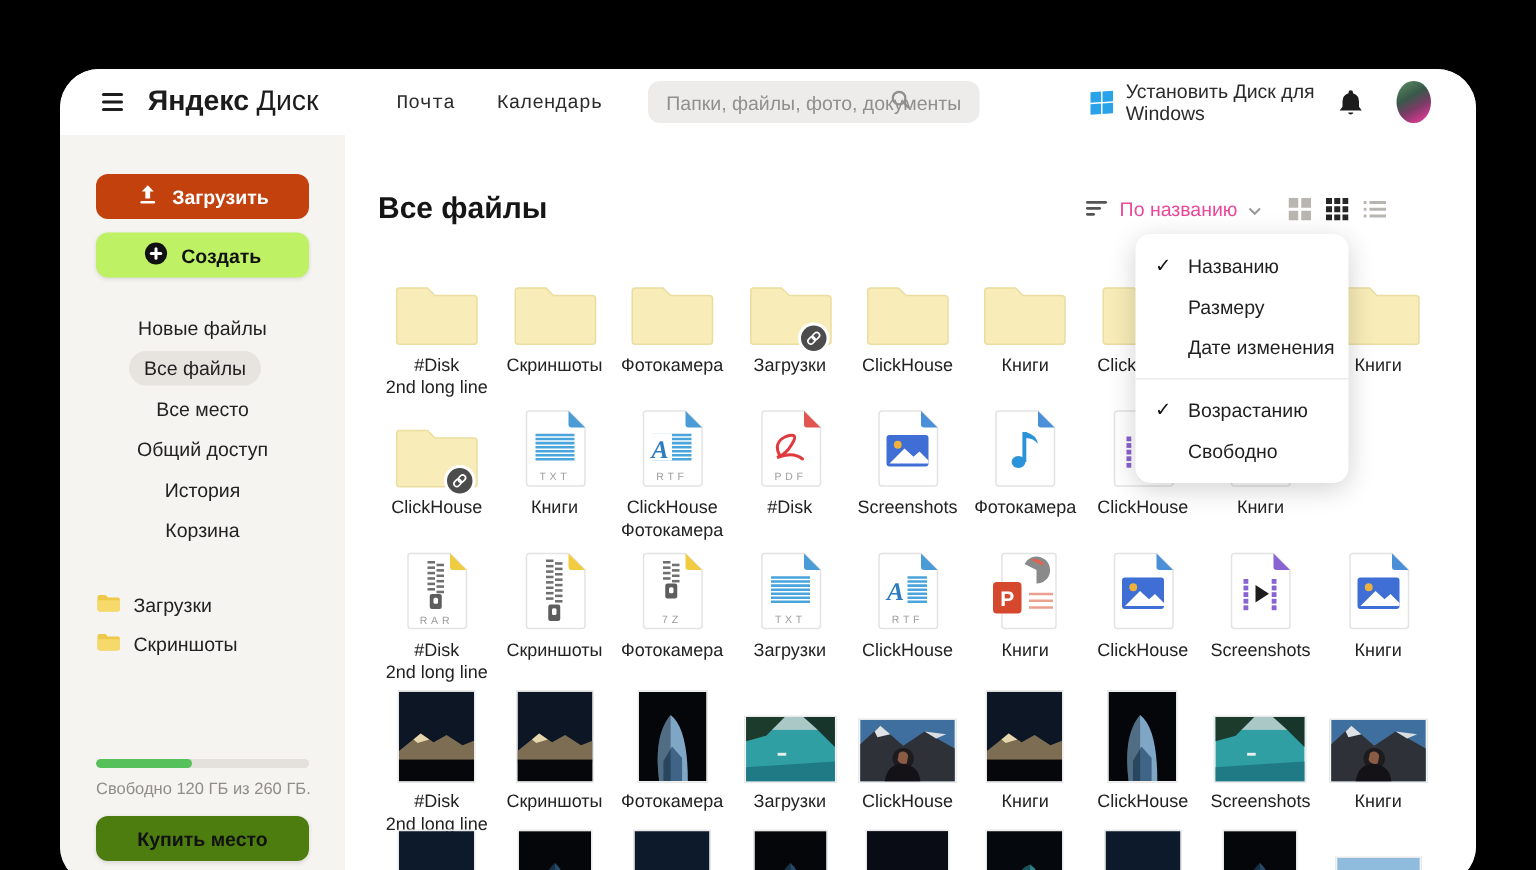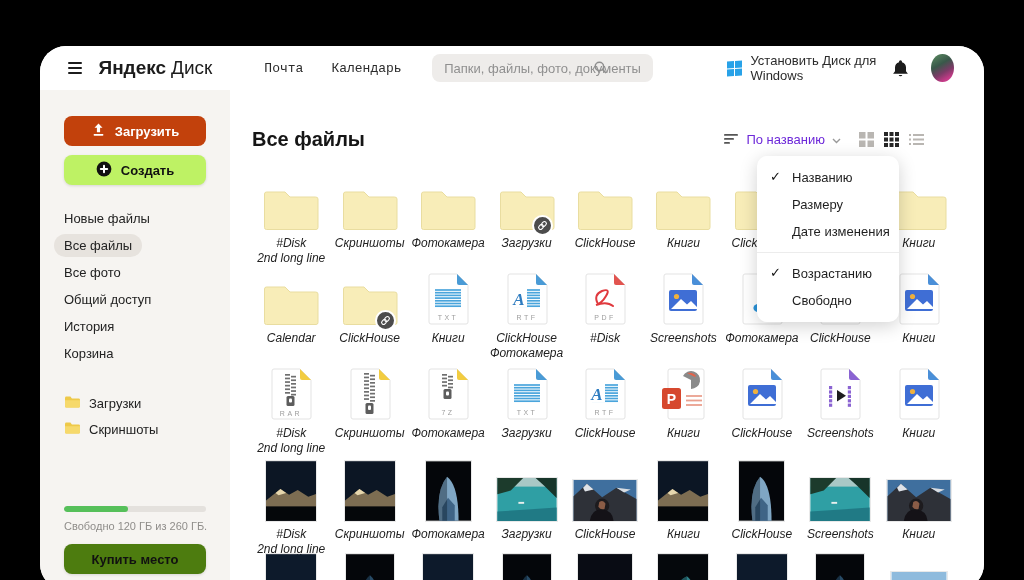--- a/index.html
+++ b/index.html
@@ -24,47 +24,47 @@
   .winlogo div { width:7px; height:7px; background:#28a2e8; }
   .bell { margin-left:auto; cursor:pointer; display:flex; align-items:center; }
   .avatar { width:28px; height:28px; border-radius:50%; margin-left:22px; cursor:pointer;
     background:linear-gradient(150deg,#5d8f63 0%,#39584a 38%,#7a3b66 62%,#c23a86 82%,#d8569c 100%); }
 
   
   .sidebar { position:absolute; left:0; top:44px; bottom:0; width:190px; background:#f6f4f1; padding:26px 24px 0 24px; }
   .btn { width:142px; height:30px; border-radius:8px; display:flex; align-items:center; justify-content:center; gap:9px; font-size:13px; font-weight:700; cursor:pointer; }
   .btn-upload { background:#c2410c; color:#fff; }
   .btn-create { background:#bef264; color:#111; margin-top:9px; box-shadow:0 1px 3px rgba(0,0,0,.12); }
-  .snav { margin-top:26px; }
+  .snav { margin-top:26px;text-align:center; }
   .snav-item { font-size:13px; color:#222; margin-bottom:12px; cursor:pointer; }
   .snav-item .pill { background:#e7e3de; border-radius:12px; padding:4px 10px; margin-left:-10px; }
   .shortcuts { margin-top:34px; }
   .shortcut { display:flex; align-items:center; gap:9px; font-size:13px; color:#222; margin-bottom:10px; cursor:pointer; }
   .side-bottom { position:absolute; left:24px; bottom:16px; width:142px; }
   .progress { width:100%; height:6px; background:#e4e1dd; border-radius:3px; overflow:hidden; }
   .progress-fill { height:100%; background:#56c05a; border-radius:3px; }
   .storage-text { font-size:11px; color:#8f8d8a; margin-top:8px; text-align:center; white-space:nowrap; }
   .btn-buy { background:#4d7c0f; color:#111; margin-top:12px; box-shadow:0 1px 3px rgba(0,0,0,.12); }
 
   
   .main { position:absolute; left:190px; top:44px; right:0; bottom:0; background:#fff; padding:0 26px 0 22px; }
   .main-header { padding-top:38px; display:flex; align-items:center; justify-content:space-between; }
   .page-title { font-size:20px; font-weight:700; color:#151515; }
   .controls { display:flex; align-items:center; gap:18px; margin-right:34px; }
-  .sortctl { display:flex; align-items:center; gap:7px; font-size:13px; color:#6d28d9; cursor:pointer; }
+  .sortctl { display:flex; align-items:center; gap:7px; font-size:13px; color:#ec4899; cursor:pointer; }
   .views { display:flex; align-items:center; gap:10px; }
   .viewbtn { cursor:pointer; display:flex; }
 
   
   .grid { margin-top:22px; }
   .grid-row { display:grid; grid-template-columns:repeat(9,1fr); height:95px; }
   .gcell { position:relative; display:flex; flex-direction:column; align-items:center; cursor:pointer; }
   .icon-box { height:58px; display:flex; align-items:flex-end; justify-content:center; position:relative; }
   .icon-box.tall { height:64px; }
-  .glabel { margin-top:5px; font-size:12px; line-height:15px; color:#222; text-align:center; white-space:pre-line;font-style:italic; }
+  .glabel { margin-top:5px; font-size:12px; line-height:15px; color:#222; text-align:center; white-space:pre-line; }
   .share-badge { position:absolute; right:2px; bottom:-5px; width:21px; height:21px; border-radius:50%; background:#4c4c4c; border:2px solid #fff; display:flex; align-items:center; justify-content:center; }
   .grid-row.clipped .icon-box { align-items:flex-start; height:70px; }
   .photo-frame { border:1px solid #e9e9e9; display:block; }
 
   
   .menu { position:absolute; left:717px; top:110px; width:142px; background:#fff; border-radius:10px; z-index:50;
     box-shadow:0 4px 18px rgba(0,0,0,.18); padding:8px 0; }
   .menu-item { position:relative; padding:6px 12px 6px 35px; font-size:13px; color:#1f1f1f; cursor:pointer; white-space:nowrap; }
   .menu-item .check { position:absolute; left:13px; top:5px; font-weight:700; color:#111; }
   .menu-divider { height:1px; background:#ececec; margin:7px 0; }
@@ -130,21 +130,21 @@
             <circle cx="8" cy="8" r="7.4" fill="#111"></circle>
             <rect x="7" y="3.8" width="2" height="8.4" rx="1" fill="#fff"></rect>
             <rect x="3.8" y="7" width="8.4" height="2" rx="1" fill="#fff"></rect>
           </svg>
       </span>
       <span>Создать</span>
     </div>
     <div class="snav">
         <div class="snav-item"><span>Новые файлы</span></div>
         <div class="snav-item"><span class="pill">Все файлы</span></div>
-        <div class="snav-item"><span>Все фото</span></div>
+        <div class="snav-item"><span>Все место</span></div>
         <div class="snav-item"><span>Общий доступ</span></div>
         <div class="snav-item"><span>История</span></div>
         <div class="snav-item"><span>Корзина</span></div>
       </div>
     <div class="shortcuts">
         <div class="shortcut">
           <span><svg width="16" height="13" viewBox="0 0 16 13">
               <path d="M1 3 q0-1.4 1.4-1.4 h4 l1.5 1.8 h6.7 q1.4 0 1.4 1.4 v6.4 q0 1.4-1.4 1.4 H2.4 Q1 12.6 1 11.2 z" fill="#eec949"></path>
               <path d="M1 5.2 h15 v6 q0 1.4-1.4 1.4 H2.4 Q1 12.6 1 11.2 z" fill="#f6d96b"></path>
             </svg></span>
@@ -310,28 +310,20 @@
             </div>
             <div class="glabel">Книги</div>
           </div>
         </div>
         <div class="grid-row">
           <div class="gcell">
             <div class="icon-box">
               <svg width="56" height="45" viewBox="0 0 56 45">
                 <path d="M3.5 43.5 Q1.5 43.5 1.5 41.5 V8 Q1.5 6 3.5 6 H22 l5 5 h25.5 Q55 11 55 13 v28.5 q0 2-2 2 z" fill="#f8edb8" stroke="#e9dda0" stroke-width="1"></path>
               </svg>
-            </div>
-            <div class="glabel">Calendar</div>
-          </div>
-          <div class="gcell">
-            <div class="icon-box">
-              <svg width="56" height="45" viewBox="0 0 56 45">
-                <path d="M3.5 43.5 Q1.5 43.5 1.5 41.5 V8 Q1.5 6 3.5 6 H22 l5 5 h25.5 Q55 11 55 13 v28.5 q0 2-2 2 z" fill="#f8edb8" stroke="#e9dda0" stroke-width="1"></path>
-              </svg>
               <div class="share-badge">
                 <svg width="11" height="11" viewBox="0 0 20 20">
                   <g transform="rotate(-45 10 10)" fill="none" stroke="#fff" stroke-width="2">
                     <rect x="1.5" y="6.5" width="9.5" height="7" rx="3.5"></rect>
                     <rect x="9" y="6.5" width="9.5" height="7" rx="3.5"></rect>
                   </g>
                 </svg>
               </div>
             </div>
             <div class="glabel">ClickHouse</div>

